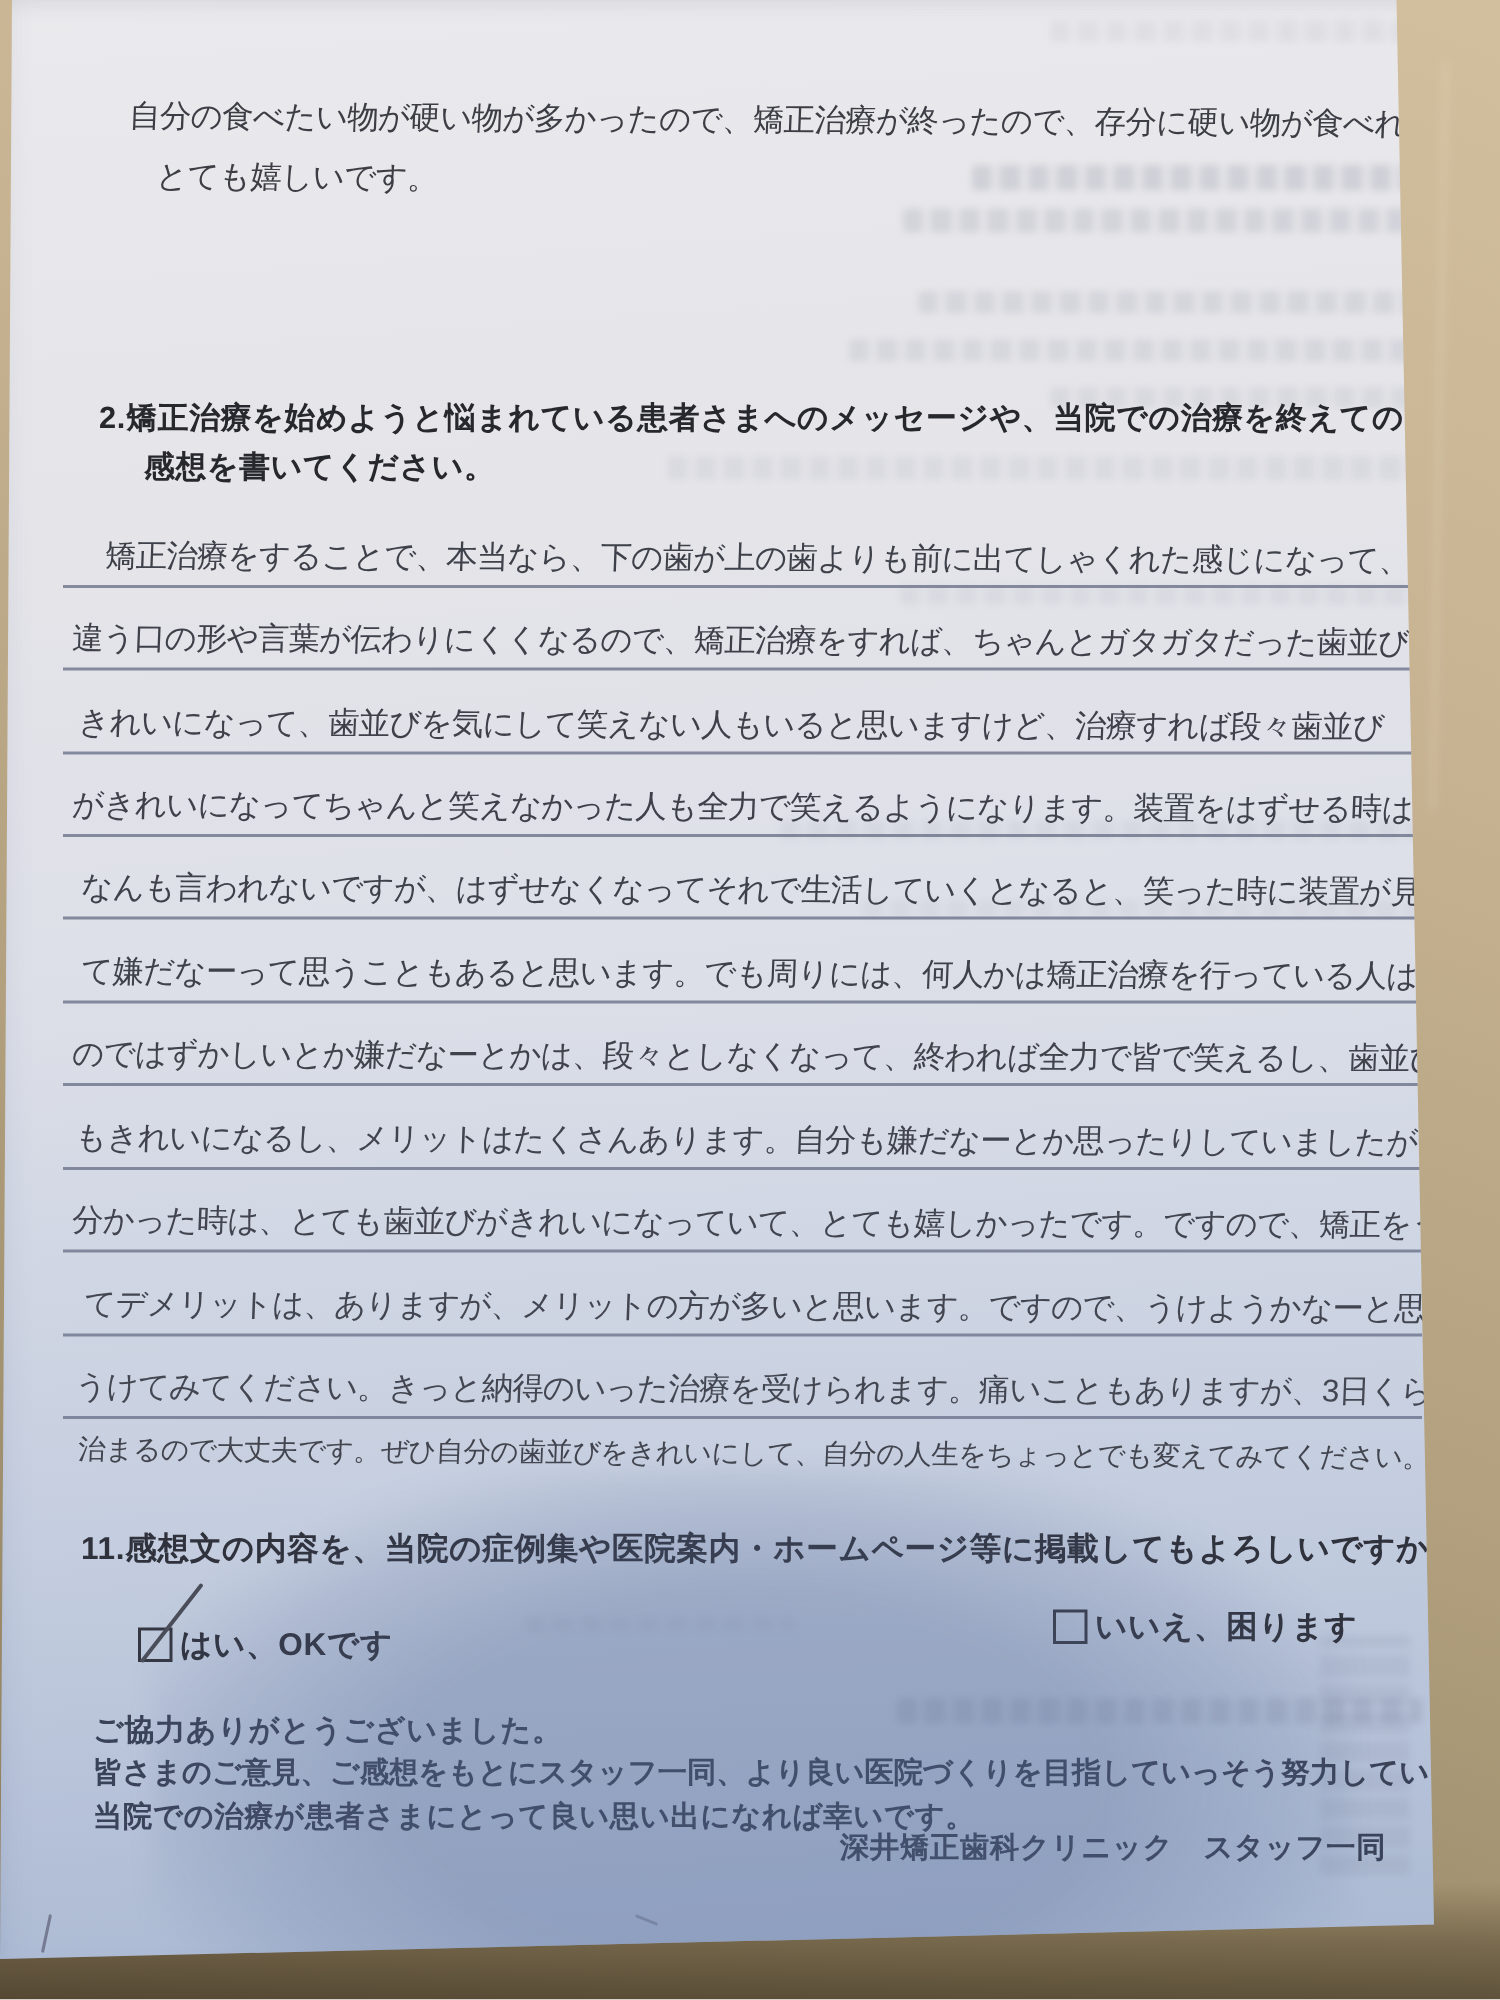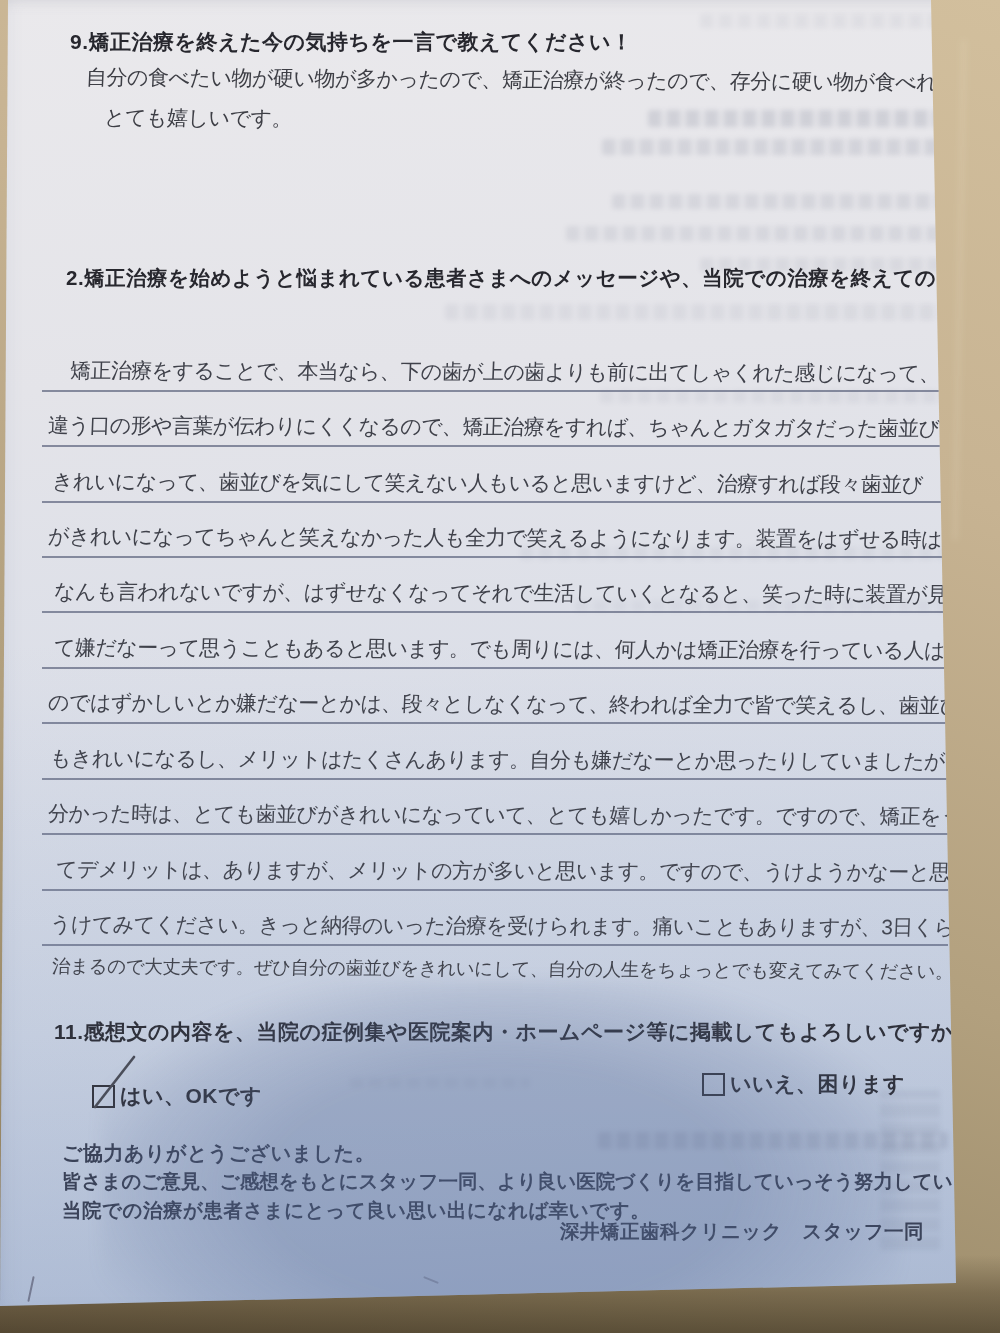--- a/index.html
+++ b/index.html
@@ -61,29 +61,27 @@
     <div class="smudge" style="left:566px;top:226px;width:380px;height:15px;opacity:.20;"></div>
     <div class="smudge" style="left:700px;top:258px;width:246px;height:14px;opacity:.16;"></div>
     <div class="smudge" style="left:445px;top:304px;width:500px;height:16px;opacity:.14;"></div>
     <div class="smudge" style="left:600px;top:390px;width:345px;height:13px;opacity:.12;"></div>
     <div class="smudge" style="left:520px;top:547px;width:424px;height:13px;opacity:.12;"></div>
     <div class="smudge" style="left:575px;top:600px;width:370px;height:12px;opacity:.10;"></div>
     <div class="smudge" style="left:350px;top:1078px;width:180px;height:10px;opacity:.12;"></div>
     <div class="smudge" style="left:598px;top:1132px;width:350px;height:17px;opacity:.30;"></div>
     <div class="smudge-v" style="left:880px;top:1090px;width:60px;height:160px;opacity:.20;"></div>
 
-    <div class="print" style="left:70px;top:28px;font-size:21px;">
-      <span>9.</span><span>矯正治療を終えた今の気持ちを一言で教えてください！</span>
-    </div>
     <div class="hand" style="left:86px;top:66px;font-size:21px;">自分の食べたい物が硬い物が多かったので、矯正治療が終ったので、存分に硬い物が食べれるので</div>
     <div class="hand" style="left:104px;top:104px;font-size:21px;">とても嬉しいです。</div>
 
     <div class="print" style="left:66px;top:264px;font-size:20.5px;">
       <span>2.</span><span>矯正治療を始めようと悩まれている患者さまへのメッセージや、当院での治療を終えての</span>
     </div>
+    <div class="print" style="left:96px;top:297px;font-size:20.5px;">感想を書いてください。</div>
 
     <div class="ans-line" style="top:344px;">
       <span class="hand-inline" style="padding-left:28px;">矯正治療をすることで、本当なら、下の歯が上の歯よりも前に出てしゃくれた感じになって、皆とは</span>
     </div>
     <div class="ans-line" style="top:399px;">
       <span class="hand-inline" style="padding-left:6px;">違う口の形や言葉が伝わりにくくなるので、矯正治療をすれば、ちゃんとガタガタだった歯並びがとても</span>
     </div>
     <div class="ans-line" style="top:455px;">
       <span class="hand-inline" style="padding-left:10px;">きれいになって、歯並びを気にして笑えない人もいると思いますけど、治療すれば段々歯並び</span>
     </div>

